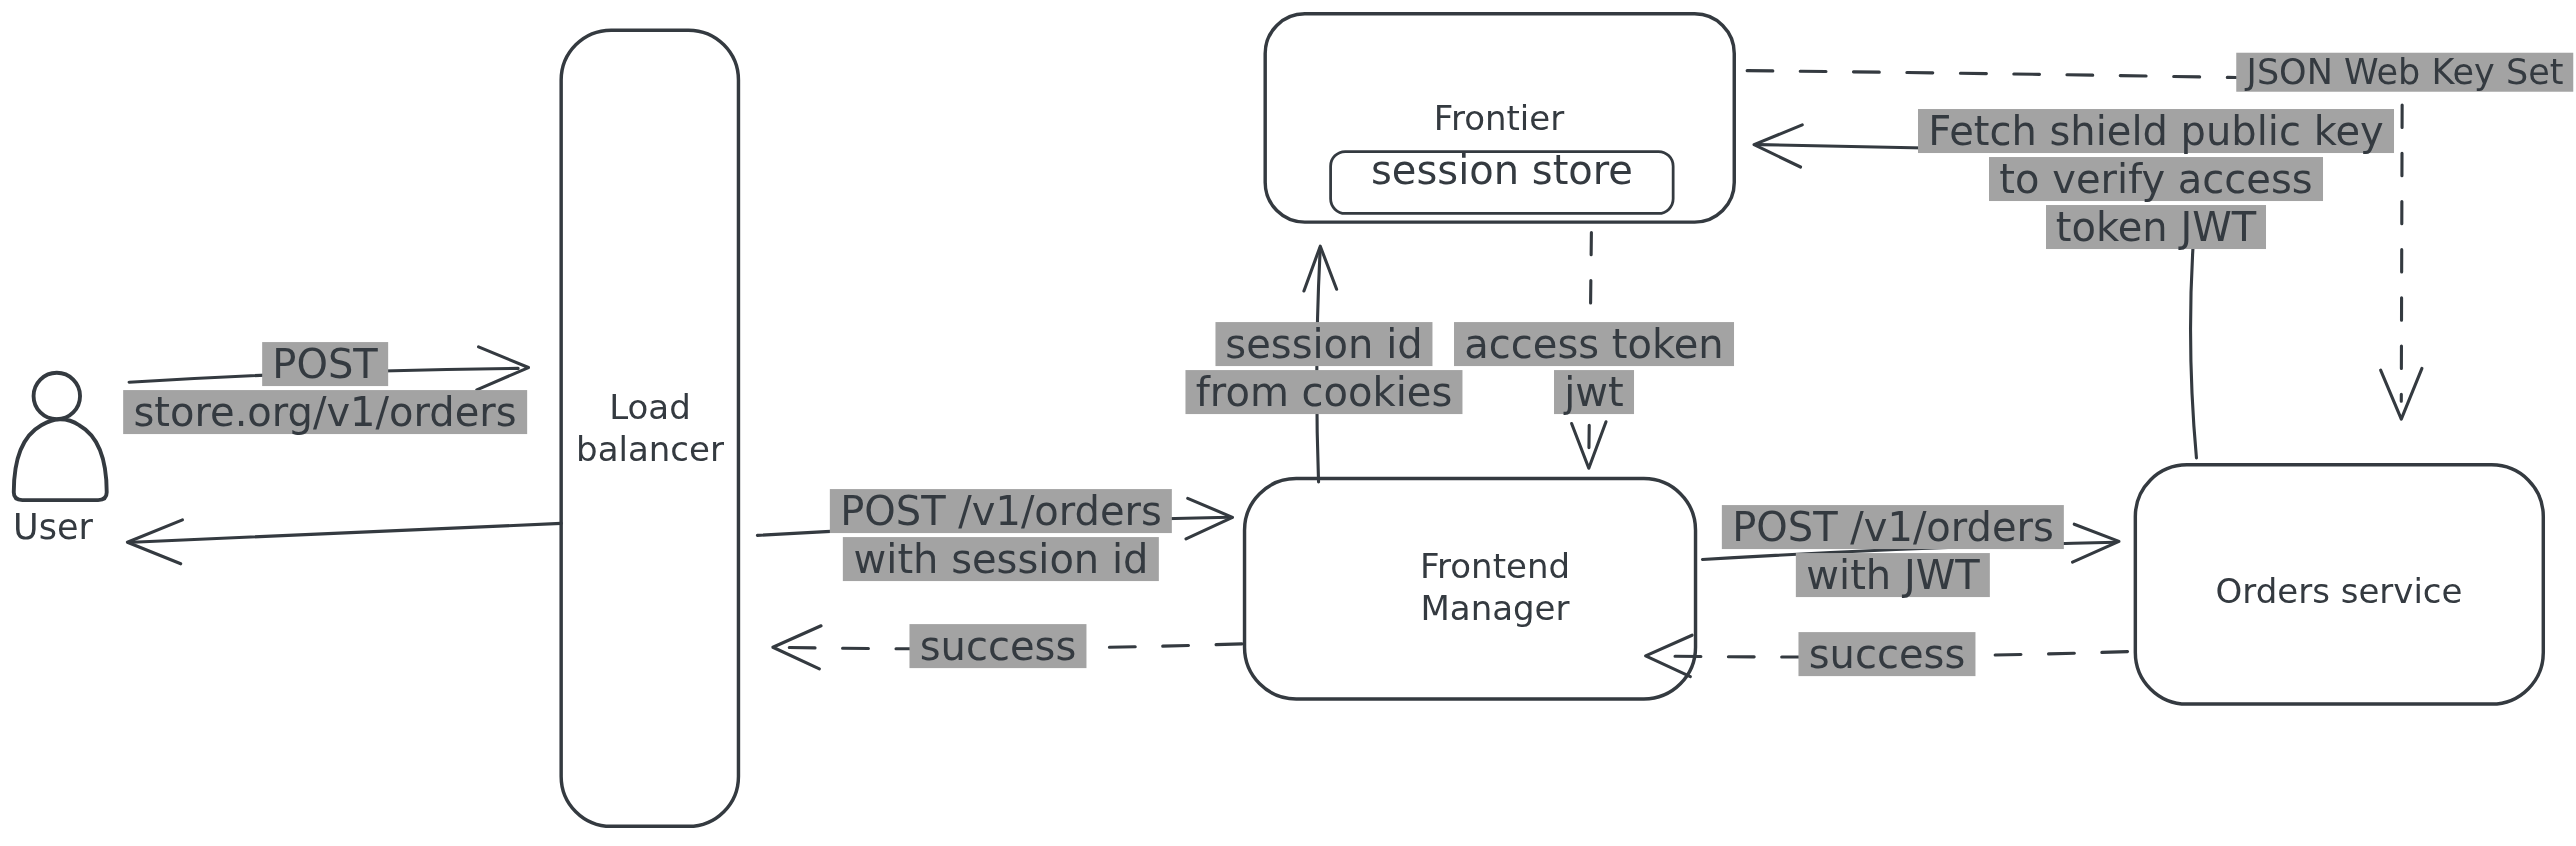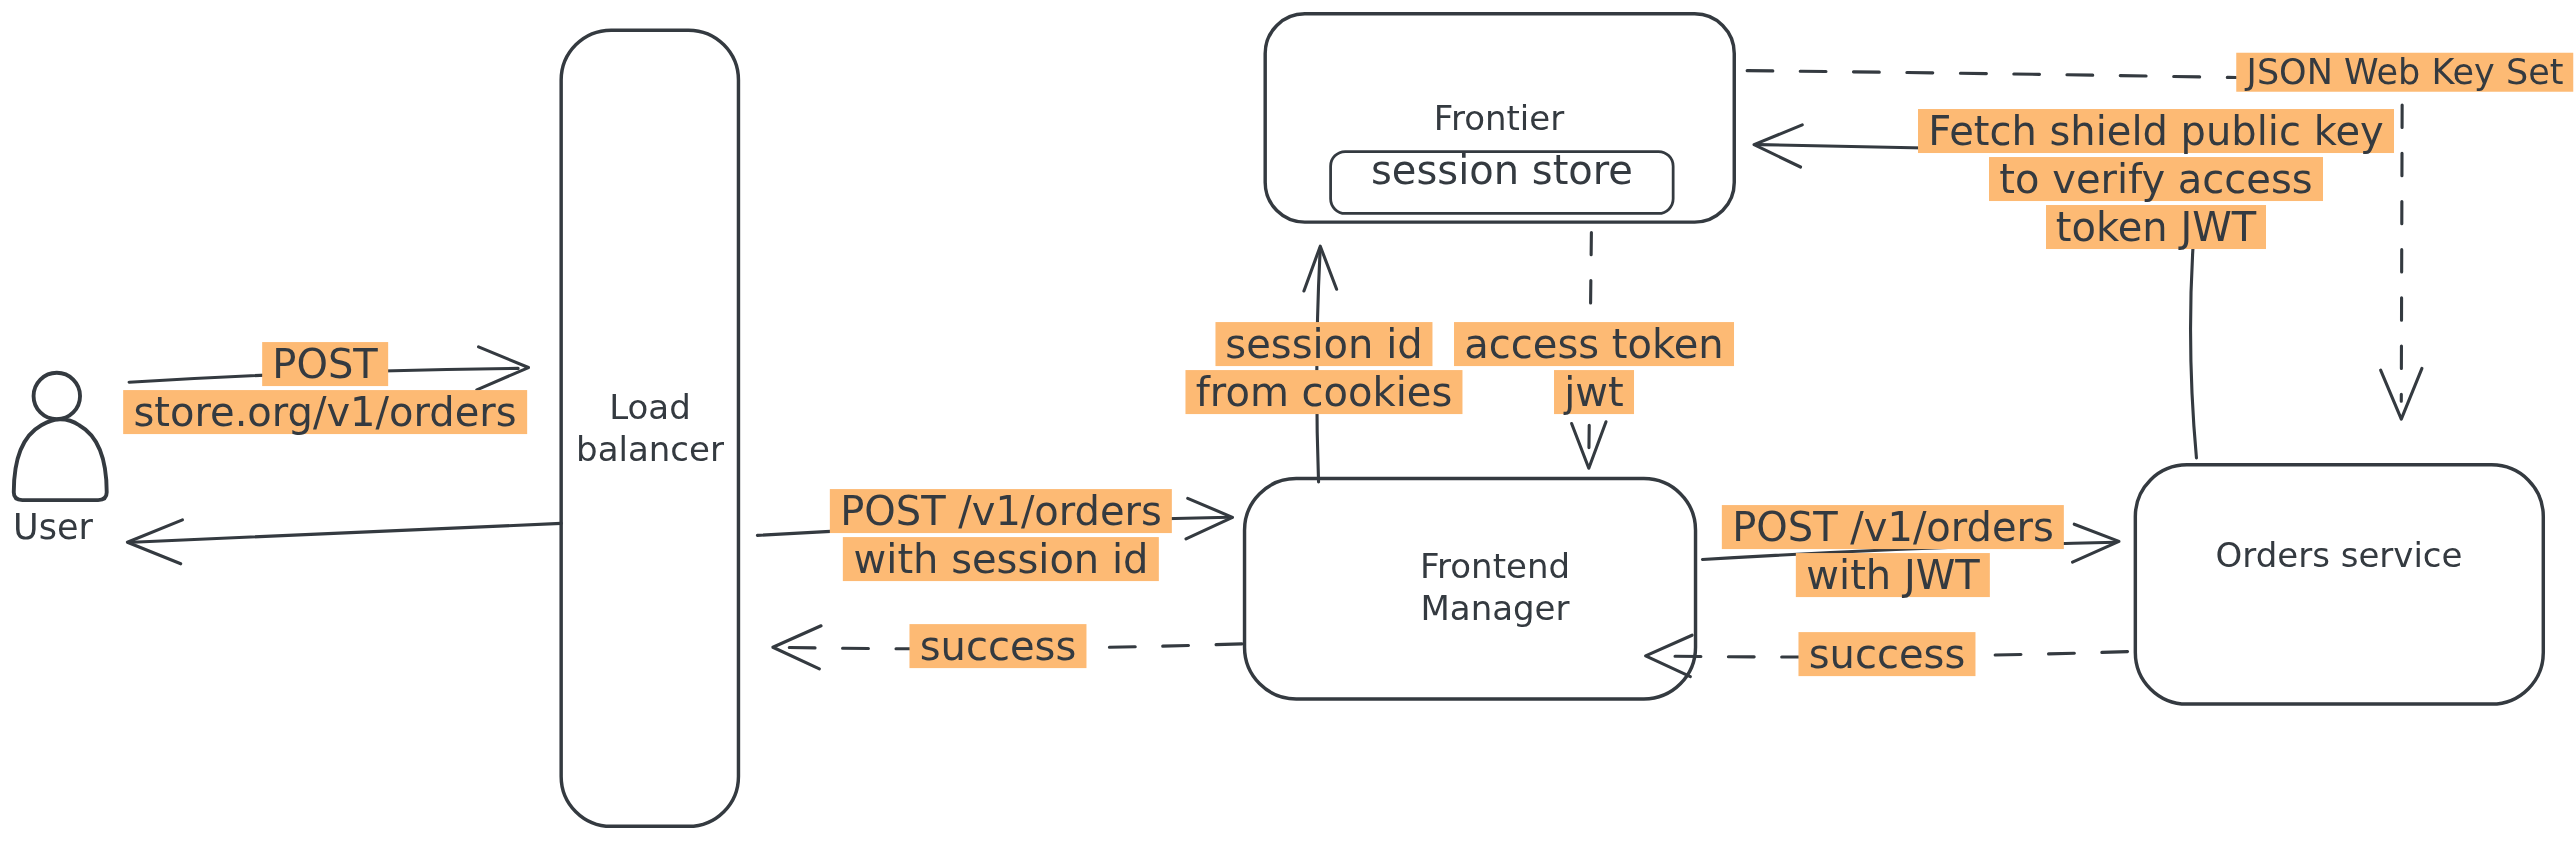--- a/index.html
+++ b/index.html
@@ -25,21 +25,21 @@
   .dashed{stroke-dasharray:30 32;}
   .vdashed{stroke-dasharray:26 30;}
   .hatchfill{fill:url(#crosshatch);stroke-width:4.5;}
   .lbl{
     position:absolute;
     display:flex;flex-direction:column;align-items:center;gap:4.3px;
     transform:translate(-50%,-50%);
     text-align:center;line-height:1.05;white-space:nowrap;
     color:var(--ink,#343a40);
   }
-  .lbl span{background:#fdba74;padding:0.9px 10.3px;display:inline-block;}
+  .lbl span{background:#a3a3a3;padding:0.9px 10.3px;display:inline-block;}
   .lbl.nobg span{background:transparent;padding:0.9px 5.2px;}
   .fs-edge span{font-size:40px;}
   .fs-node span{font-size:34px;}
   .fs-big span{font-size:35px;}
 </style>
 </head>
 <body style="background: rgb(255, 255, 255);">
 
 <div class="canvas">
 
@@ -166,21 +166,21 @@
 
   <div class="lbl fs-edge" style="left:1893px;top:551px;">
     <span>POST /v1/orders</span>
     <span>with JWT</span>
   </div>
 
   <div class="lbl fs-edge" style="left:1887px;top:654px;">
     <span>success</span>
   </div>
 
-  <div class="lbl fs-node nobg" style="left:2339px;top:556px;justify-content:center;">
+  <div class="lbl fs-node nobg" style="left:2339px;top:592px;justify-content:center;">
     <span>Orders service</span>
   </div>
 
   <div class="lbl fs-big" style="left:2405px;top:72px;">
     <span>JSON Web Key Set</span>
   </div>
 
   <div class="lbl fs-edge" style="left:2156px;top:179px;">
     <span>Fetch shield public key</span>
     <span>to verify access</span>

